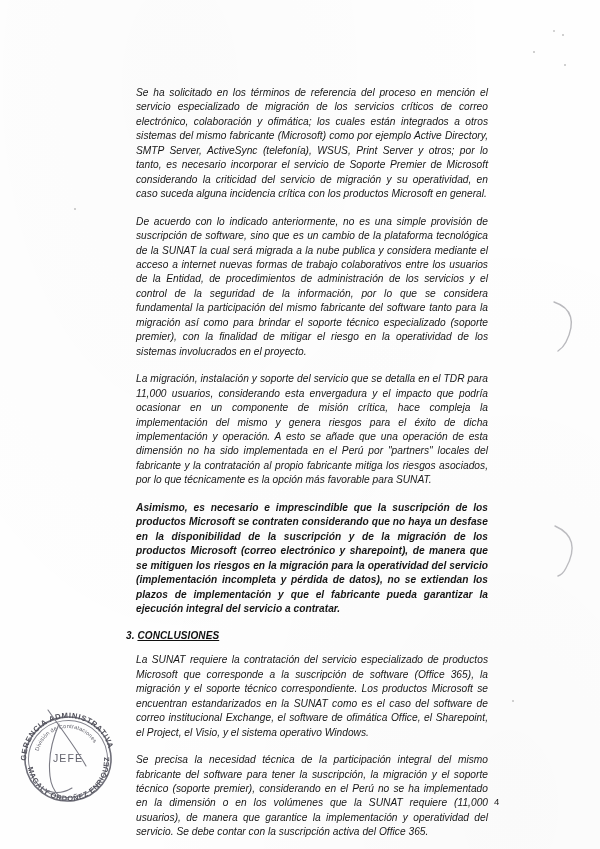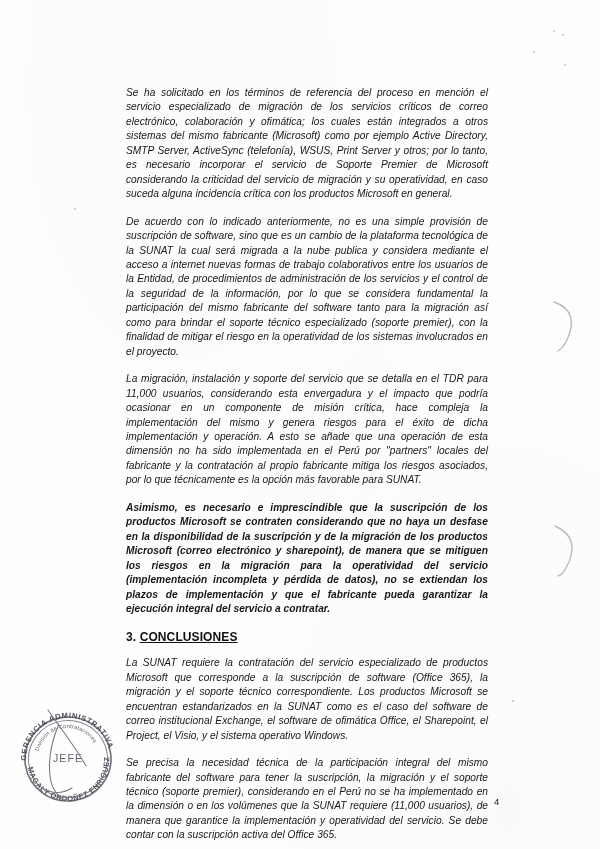--- a/index.html
+++ b/index.html
@@ -32,35 +32,36 @@
   }
 
   .body-col {
     position: absolute;
     left: 126px;
     top: 86px;
     width: 362px;
   }
 
   p.para {
-    margin: 0 0 13px 0;
+    margin: 0 0 13px 10px;
     font-style: italic;
     font-size: 10.2px;
     line-height: 14.45px;
     text-align: justify;
     color: #171717;
     letter-spacing: 0.02px;
     text-rendering: optimizeLegibility;
   }
   p.para.tight-gap { margin-bottom: 14px; font-weight: bold; }
 
   h3.section-heading {
     margin: 6px 0 12px 0;
-    font-size: 12px;
+    font-size: 10px;
     font-weight: bold;
+    font-style: italic;
     color: #101010;
     letter-spacing: 0.1px;
   }
   h3.section-heading .num { text-decoration: none; }
   h3.section-heading .word { text-decoration: underline; }
 
   .page-number {
     position: absolute;
     left: 494px;
     top: 796px;

